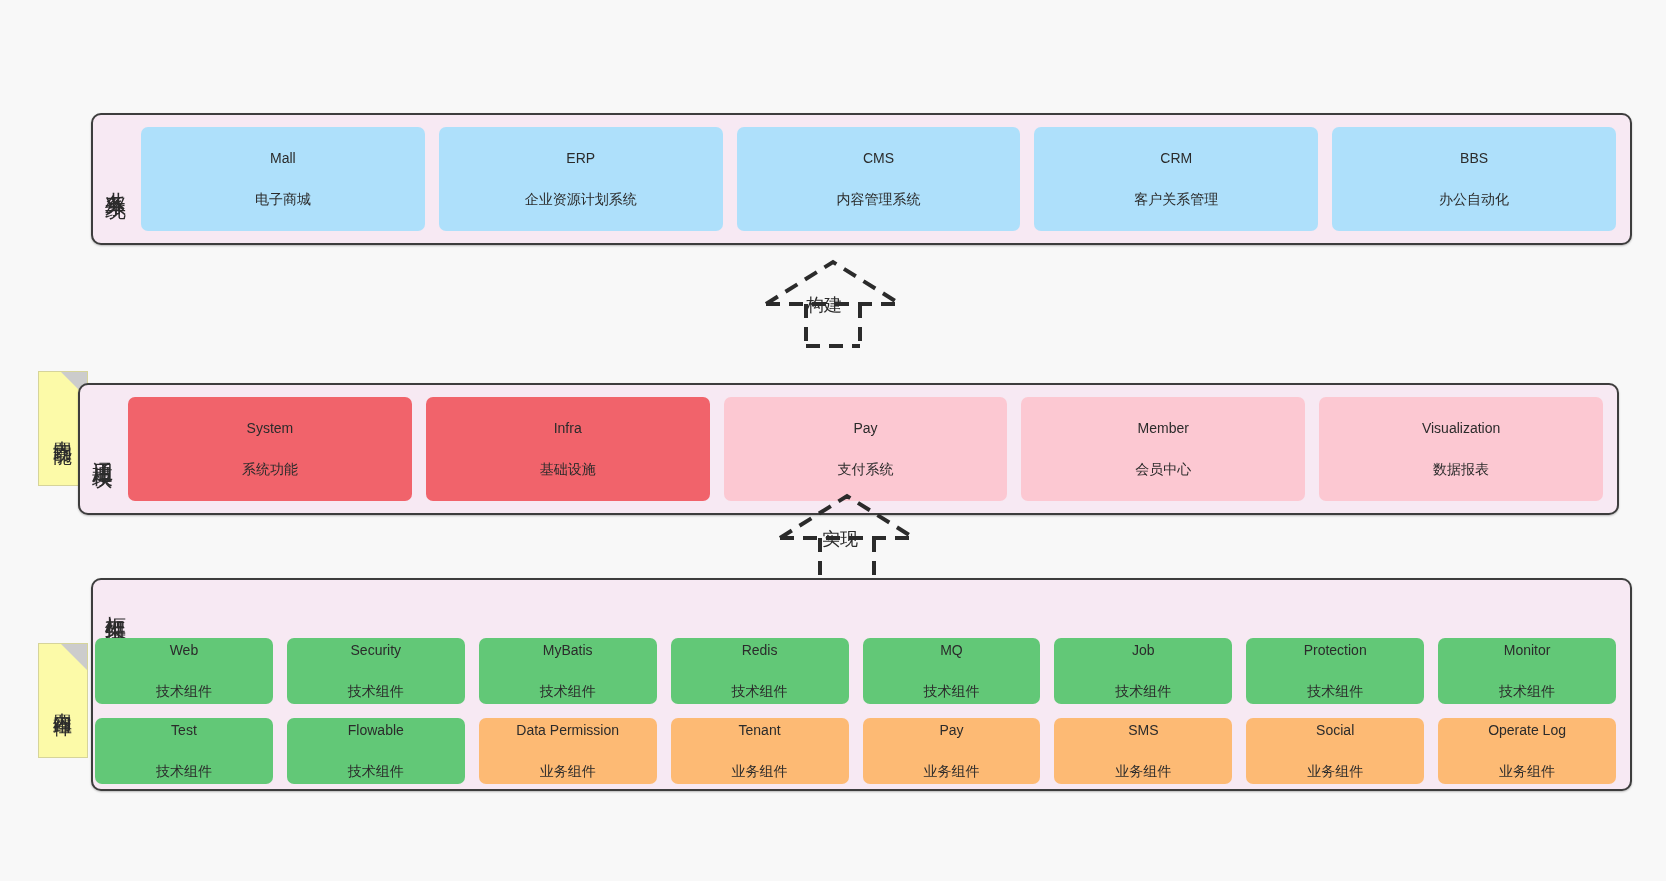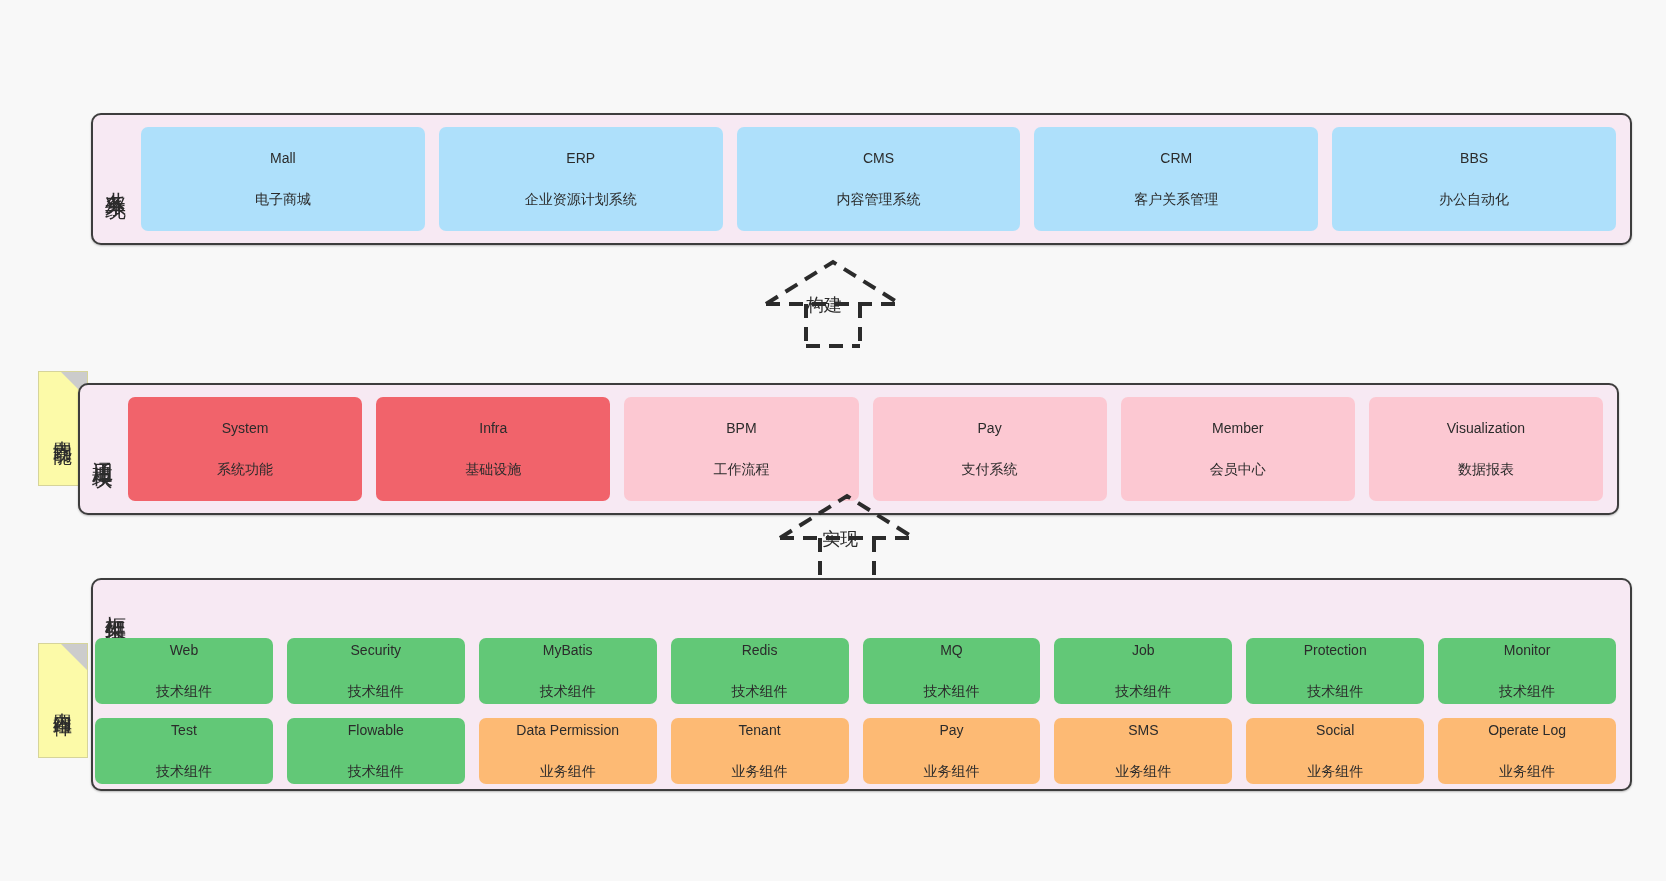--- a/index.html
+++ b/index.html
@@ -186,24 +186,20 @@
       <div class="row">
         <div class="cell c-red">
           <span class="l1">System</span>
           <span class="l2">系统功能</span>
         </div>
         <div class="cell c-red">
           <span class="l1">Infra</span>
           <span class="l2">基础设施</span>
         </div>
         <div class="cell c-pink">
-          <span class="l1">BPM</span>
-          <span class="l2">工作流程</span>
-        </div>
-        <div class="cell c-pink">
           <span class="l1">Pay</span>
           <span class="l2">支付系统</span>
         </div>
         <div class="cell c-pink">
           <span class="l1">Member</span>
           <span class="l2">会员中心</span>
         </div>
         <div class="cell c-pink">
           <span class="l1">Visualization</span>
           <span class="l2">数据报表</span>

